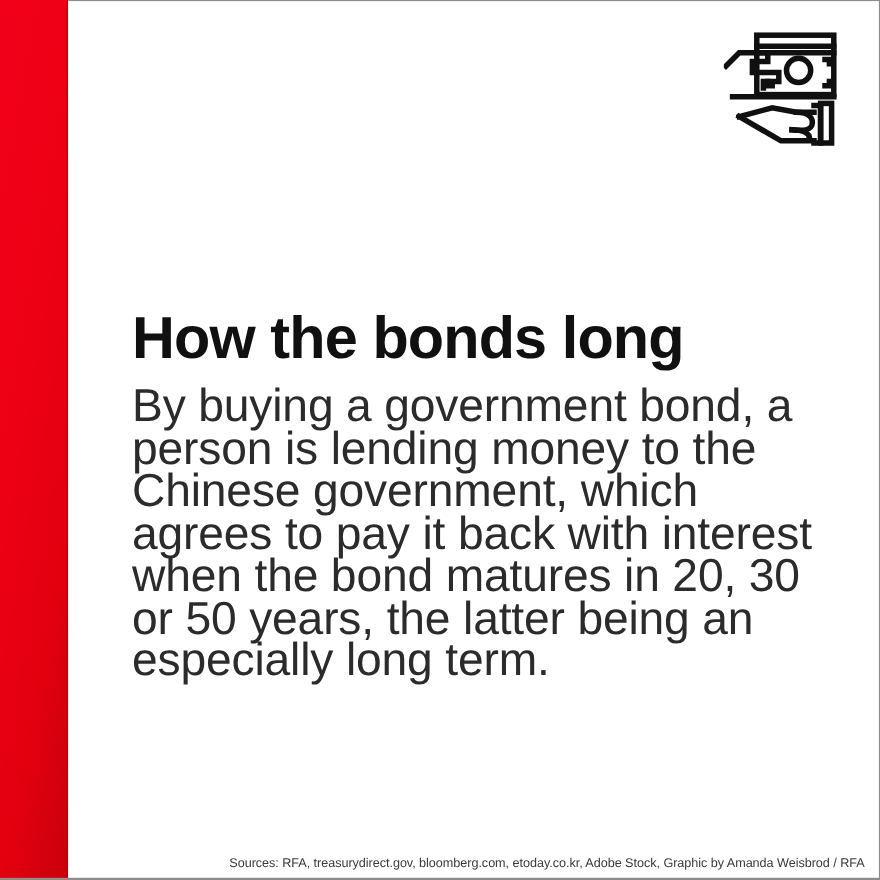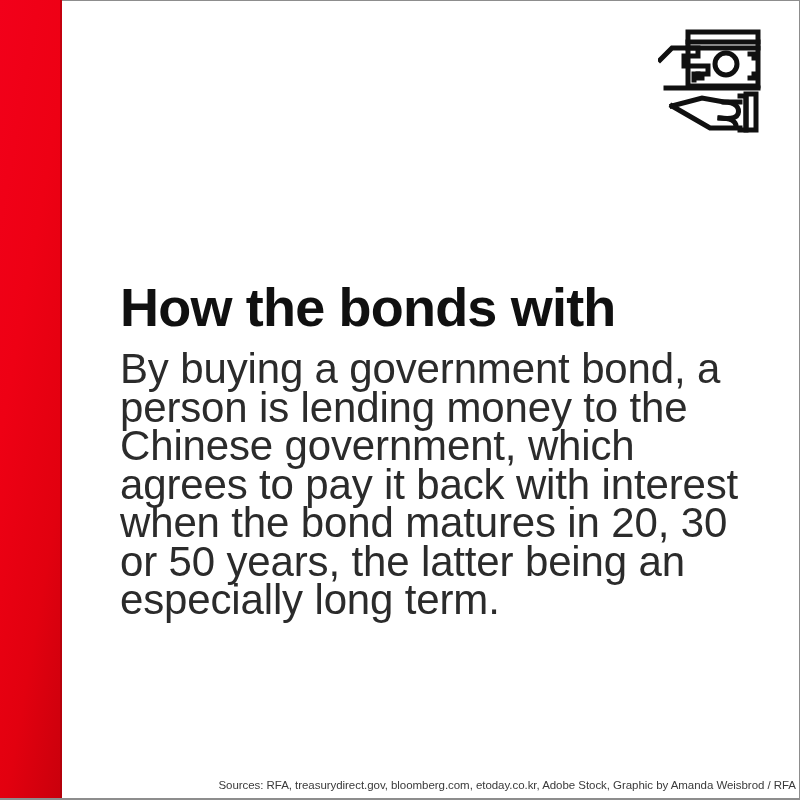--- a/index.html
+++ b/index.html
@@ -95,21 +95,21 @@
     line-height: 38.5px;
     font-weight: 400;
     letter-spacing: -0.15px;
     color: #2b2b2b;
     width: 635px;
   }
 
   
   .sources {
     position: absolute;
-    right: 4px;
+    right: 14px;
     bottom: 8px;
     font-family: "Liberation Sans Narrow", "Liberation Sans", sans-serif;
     font-size: 11.5px;
     line-height: 14px;
     letter-spacing: -0.05px;
     color: #3a3a3a;
     white-space: nowrap;
     text-align: right;
   }
 </style>
@@ -143,21 +143,21 @@
         <path d="M14 84 L44 76 L66 80 L82 80"></path>
         <path d="M14 84 L52 106 L82 106"></path>
         <path d="M66 80 C 78 80, 82 86, 80 92 C 78 97, 70 97, 62 96"></path>
         <path d="M62 96 C 72 96, 78 99, 78 104"></path>
         <path d="M82 74 L88 74 L88 108 L82 108"></path>
         <rect x="88" y="72" width="10" height="36"></rect>
       </svg>
     </div>
 
     <div class="textblock">
-      <h1 class="headline">How the bonds with</h1>
+      <h1 class="headline">How the bonds long</h1>
       <p class="bodytext">By buying a government bond, a person is lending money to the Chinese government, which agrees to pay it back with interest when the bond matures in 20, 30 or 50 years, the latter being an especially long term.</p>
     </div>
 
     <div class="sources">Sources: RFA, treasurydirect.gov, bloomberg.com, etoday.co.kr, Adobe Stock, Graphic by Amanda Weisbrod / RFA</div>
 
   </div>
 
   <div class="frame-line frame-top"></div>
   <div class="frame-line frame-right"></div>
   <div class="frame-line frame-bottom"></div>

